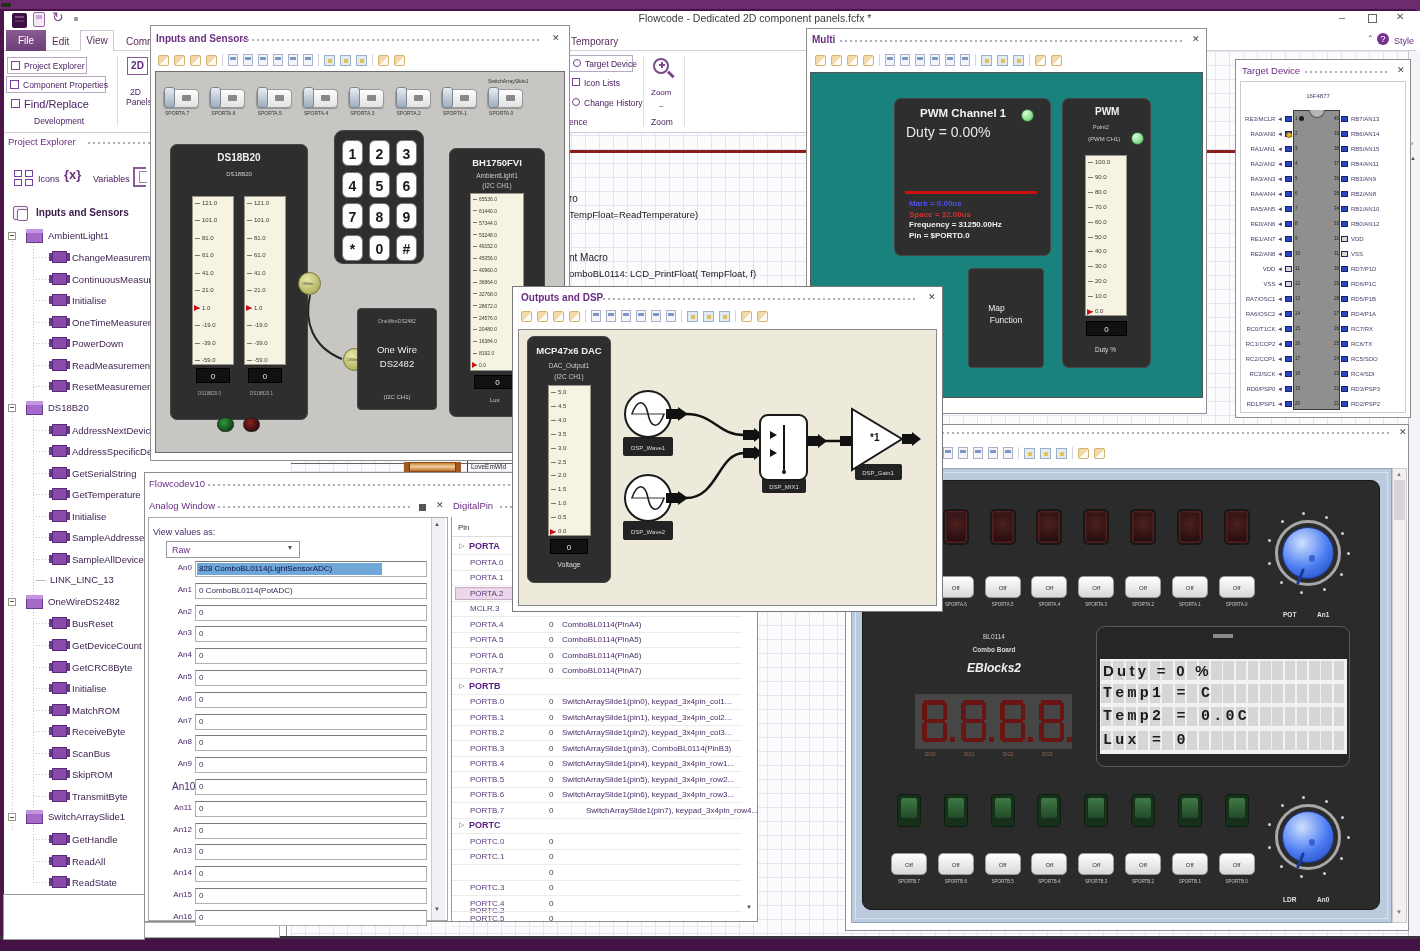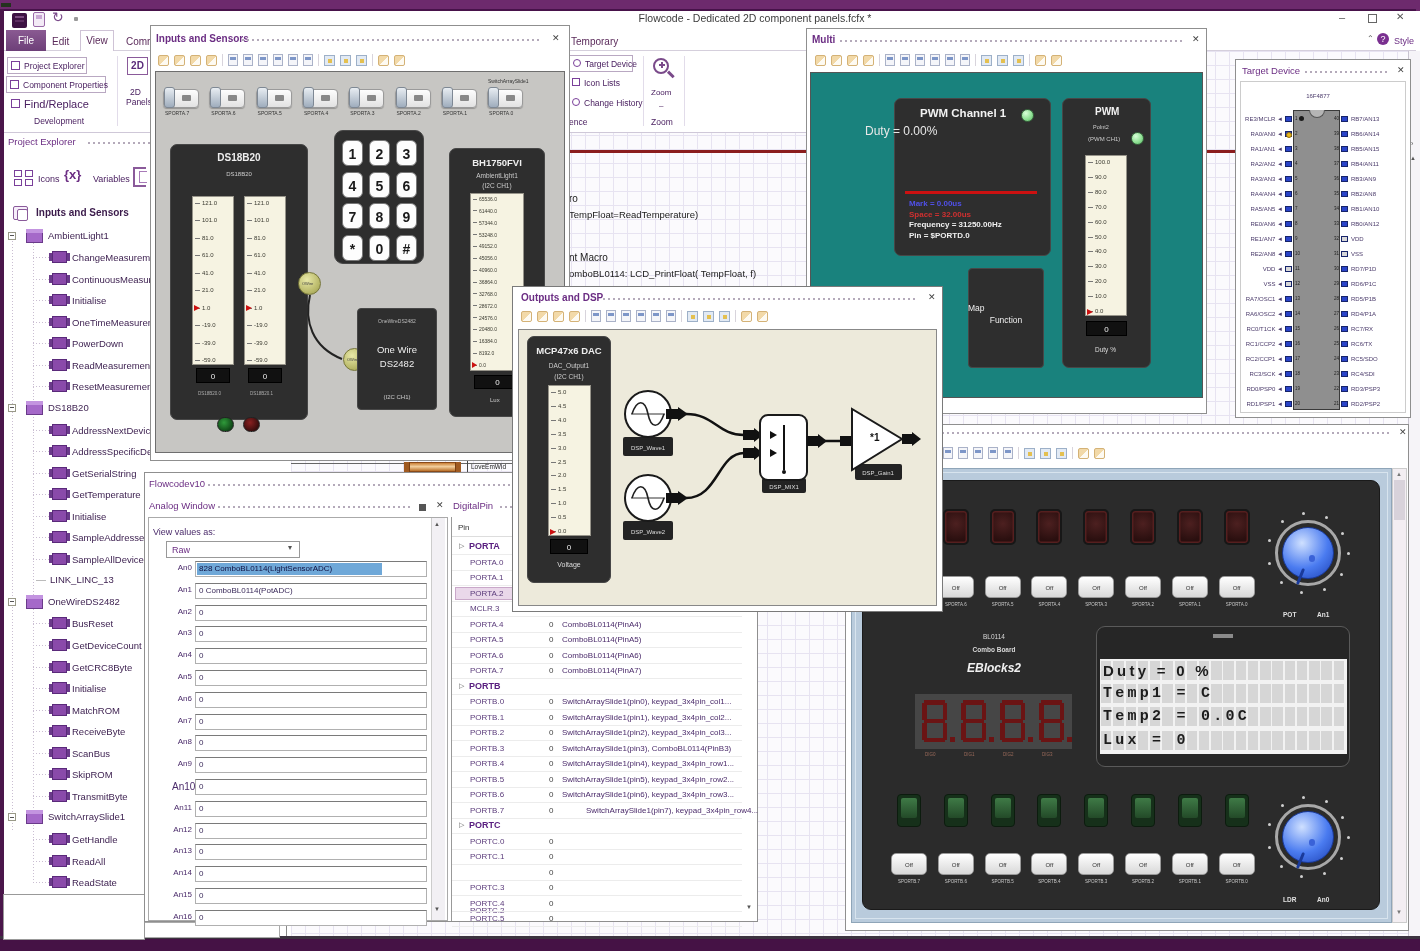--- a/index.html
+++ b/index.html
@@ -305,21 +305,21 @@
       <b></b>
     </span>
     <span class="sepv"></span>
     <span class="iA" style="display:inline-block;"></span>
     <span class="iA" style="display:inline-block;"></span>
   </div>
 <div style="position:absolute;left:810px;top:72px;width:393px;height:326px;background:#19827d;border:1px solid #555;"></div>
 <div class="pnl" style="left:894px;top:98px;width:157px;height:158px;"></div>
 <div class="ab" style="left:920px;top:107px;font-size:11.5px;color:#f2f2f2;white-space:nowrap;"><b>PWM Channel 1</b></div>
 <div class="ab" style="left:1021px;top:109px;width:13px;height:13px;border-radius:7px;background:radial-gradient(circle at 35% 30%,#d8ffd8,#8ade90 60%,#58a862);border:1px solid #3a6a40;"></div>
-<div class="ab" style="left:865px;top:124px;font-size:12px;color:#e8e8e8;white-space:nowrap;">Duty = 0.00%</div>
+<div class="ab" style="left:906px;top:124px;font-size:14px;color:#e8e8e8;white-space:nowrap;">Duty = 0.00%</div>
 <div style="position:absolute;left:905px;top:191px;width:132px;height:2.5px;background:#cc1111;"></div>
 <div class="ab" style="left:909px;top:199px;font-size:8px;color:#5050e8;white-space:nowrap;"><b>Mark = 0.00us</b></div>
 <div class="ab" style="left:909px;top:209.5px;font-size:8px;color:#d03030;white-space:nowrap;"><b>Space = 32.00us</b></div>
 <div class="ab" style="left:909px;top:220px;font-size:8px;color:#f0f0f0;white-space:nowrap;"><b>Frequency = 31250.00Hz</b></div>
 <div class="ab" style="left:909px;top:230.5px;font-size:8px;color:#f0f0f0;white-space:nowrap;"><b>Pin = $PORTD.0</b></div>
 <div class="pnl" style="left:1062px;top:98px;width:89px;height:270px;"></div>
 <div class="ab" style="left:1095px;top:106px;font-size:10px;color:#f2f2f2;white-space:nowrap;"><b>PWM</b></div>
 <div class="ab" style="left:1093px;top:124px;font-size:5.5px;color:#cccccc;white-space:nowrap;">PoInt2</div>
 <div class="ab" style="left:1088px;top:136px;font-size:6px;color:#cccccc;white-space:nowrap;">(PWM CH1)</div>
 <div class="ab" style="left:1131px;top:132px;width:13px;height:13px;border-radius:7px;background:radial-gradient(circle at 35% 30%,#d8ffd8,#8ade90 60%,#58a862);border:1px solid #3a6a40;"></div>
@@ -344,21 +344,21 @@
 <div class="ab" style="left:1088px;top:281.2px;width:5px;height:1px;background:#777;"></div>
 <div class="tk" style="left:1095px;top:293.1px;">10.0</div>
 <div class="ab" style="left:1088px;top:296.1px;width:5px;height:1px;background:#777;"></div>
 <div class="tk" style="left:1095px;top:308.0px;">0.0</div>
 <div class="ab" style="left:1088px;top:311.0px;width:5px;height:1px;background:#777;"></div>
 <div class="ab" style="left:1087px;top:308.5px;width:0;height:0;border-left:6px solid #cc1111;border-top:3.5px solid transparent;border-bottom:3.5px solid transparent;"></div>
 <div class="vbox" style="left:1086px;top:321px;width:41px;height:15px;font-size:8px;line-height:15px;">0</div>
 <div class="ab" style="left:1095px;top:346px;font-size:6.5px;color:#dddddd;white-space:nowrap;">Duty %</div>
 <div class="pnl" style="left:968px;top:268px;width:76px;height:100px;border-radius:4px;"></div>
 <div class="ab" style="left:968px;top:303px;font-size:8.5px;color:#eeeeee;white-space:nowrap;">
-    <div style="width:57px;">Map</div>
+    <div style="width:57px;text-align:center;">Map</div>
   </div>
 <div class="ab" style="left:968px;top:315px;font-size:8.5px;color:#eeeeee;white-space:nowrap;">
     <div style="width:76px;text-align:center;">Function</div>
   </div>
 <div class="win" style="left:150px;top:25px;width:420px;height:436px;"></div>
 <div class="ab" style="left:156px;top:33px;font-size:10px;color:#6b2d83;white-space:nowrap;"><b>Inputs and Sensors</b></div>
 <div class="ab dots" style="left:242px;top:39px;width:300px;"></div>
 <div class="ab" style="left:552px;top:33px;font-size:9px;color:#444;white-space:nowrap;">✕</div>
 <div class="ab tb" style="left:158px;top:54px;">
     <span class="iA" style="display:inline-block;"></span>

